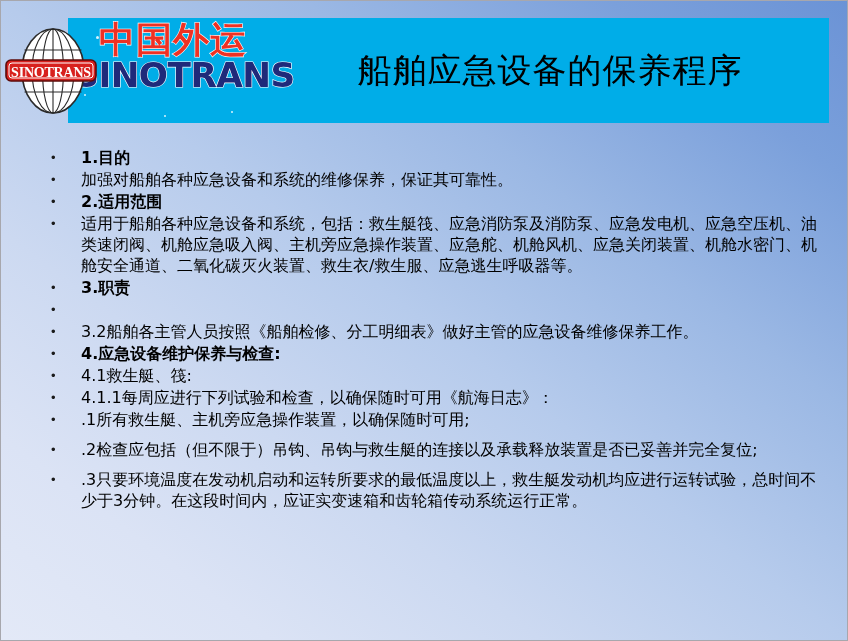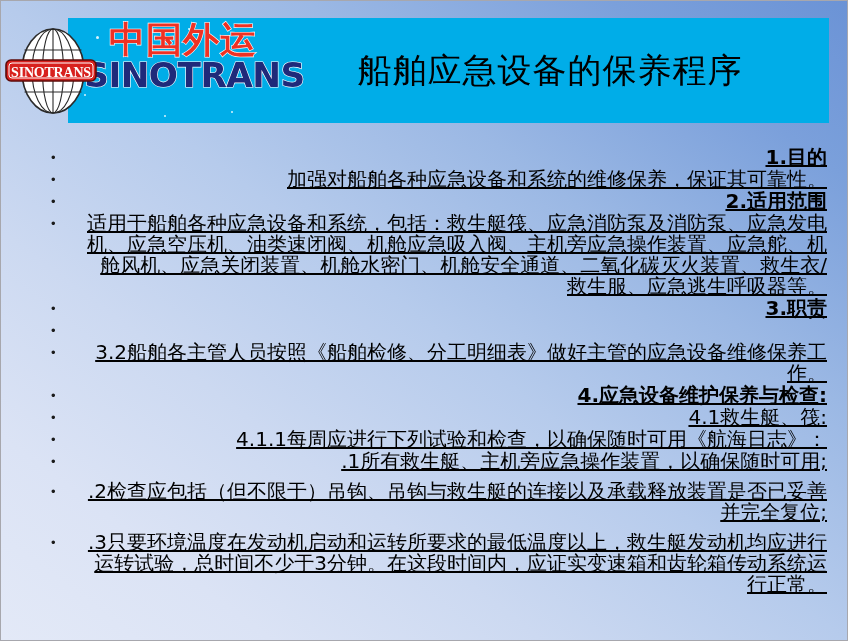--- a/index.html
+++ b/index.html
@@ -46,21 +46,21 @@
   
   .sparkle {
     position: absolute;
     background: rgba(255,255,255,0.85);
     border-radius: 50%;
     pointer-events: none;
   }
 
   #banner-logotype {
     position: absolute;
-    left: 20px;
+    left: 10px;
     top: 4px;
     width: 190px;
     text-align: center;
     line-height: 1;
   }
   #logo-cn {
     font-family: "DejaVu Sans", "Liberation Sans", sans-serif;
     font-size: 36px;
     font-weight: bold;
     color: #ee3124;
@@ -126,26 +126,25 @@
     width: 30px;
     margin-left: 50px;
     color: #1a1a1a;
     font-size: 13px;
     line-height: 21px;
     text-align: left;
   }
   .bullet-text {
     flex: 1 1 auto;
     font-family: "DejaVu Sans", "Liberation Sans", sans-serif;
-    font-size: 20px;
+    font-size: 16px;
     line-height: 21px;
     color: #000000;
-    text-align: right;
+    text-align: left;
     letter-spacing: 0px;
-    text-decoration: underline;
   }
   .bullet-text.bold {
     font-weight: bold;
   }
   .gap-row {
     height: 8px;
   }
 </style>
 </head>
 <body>

